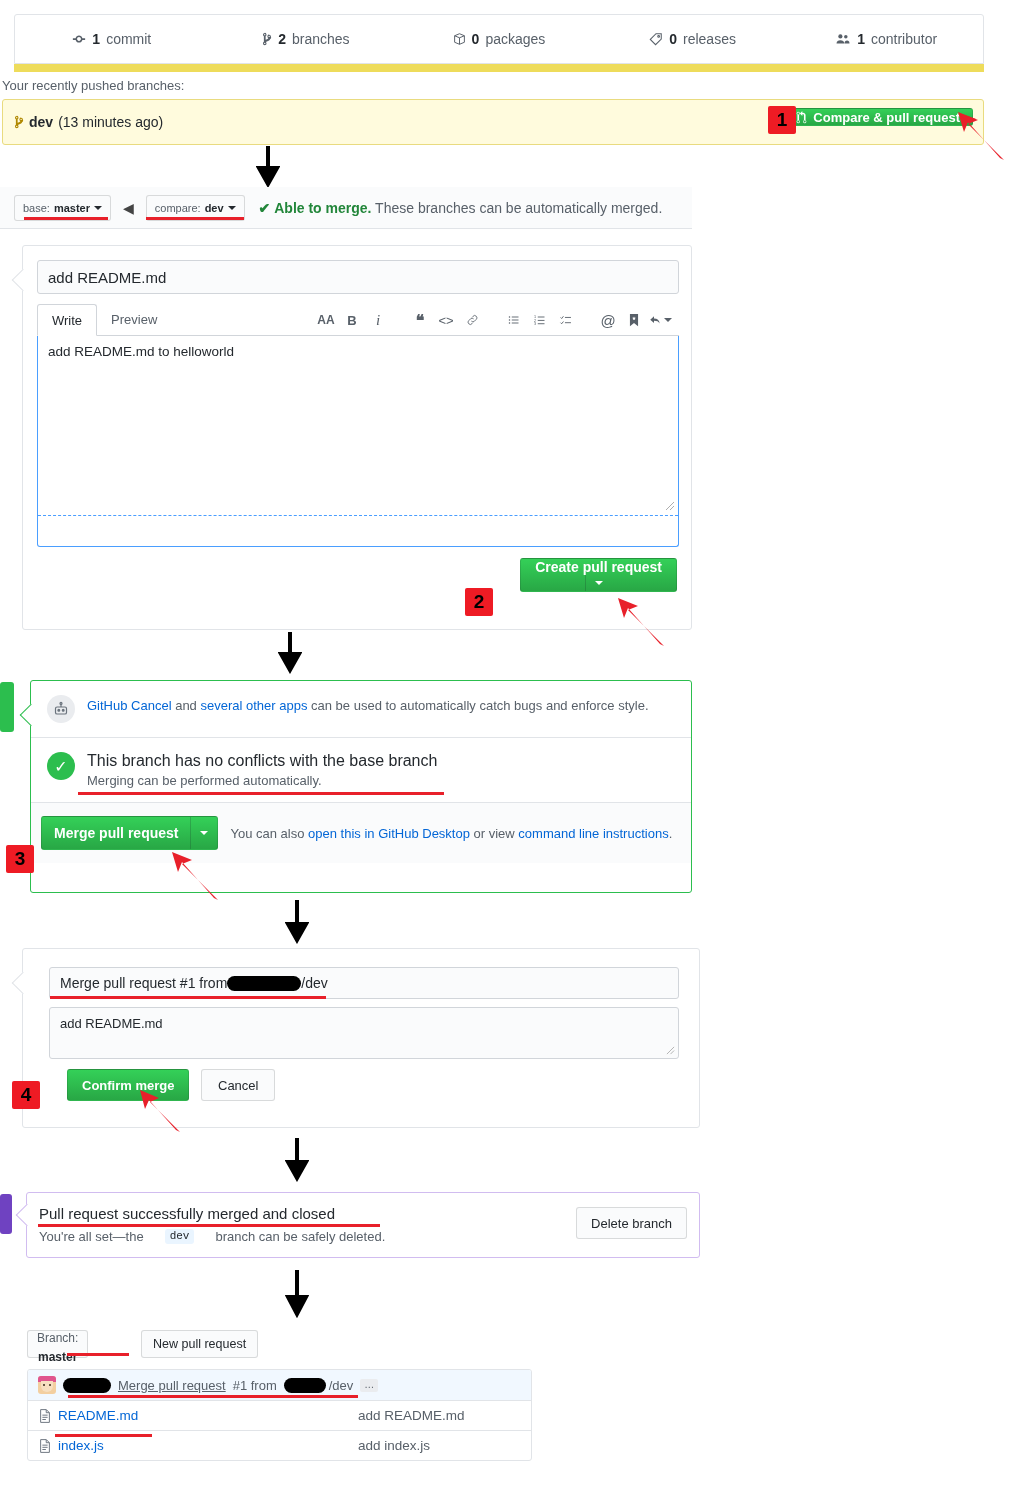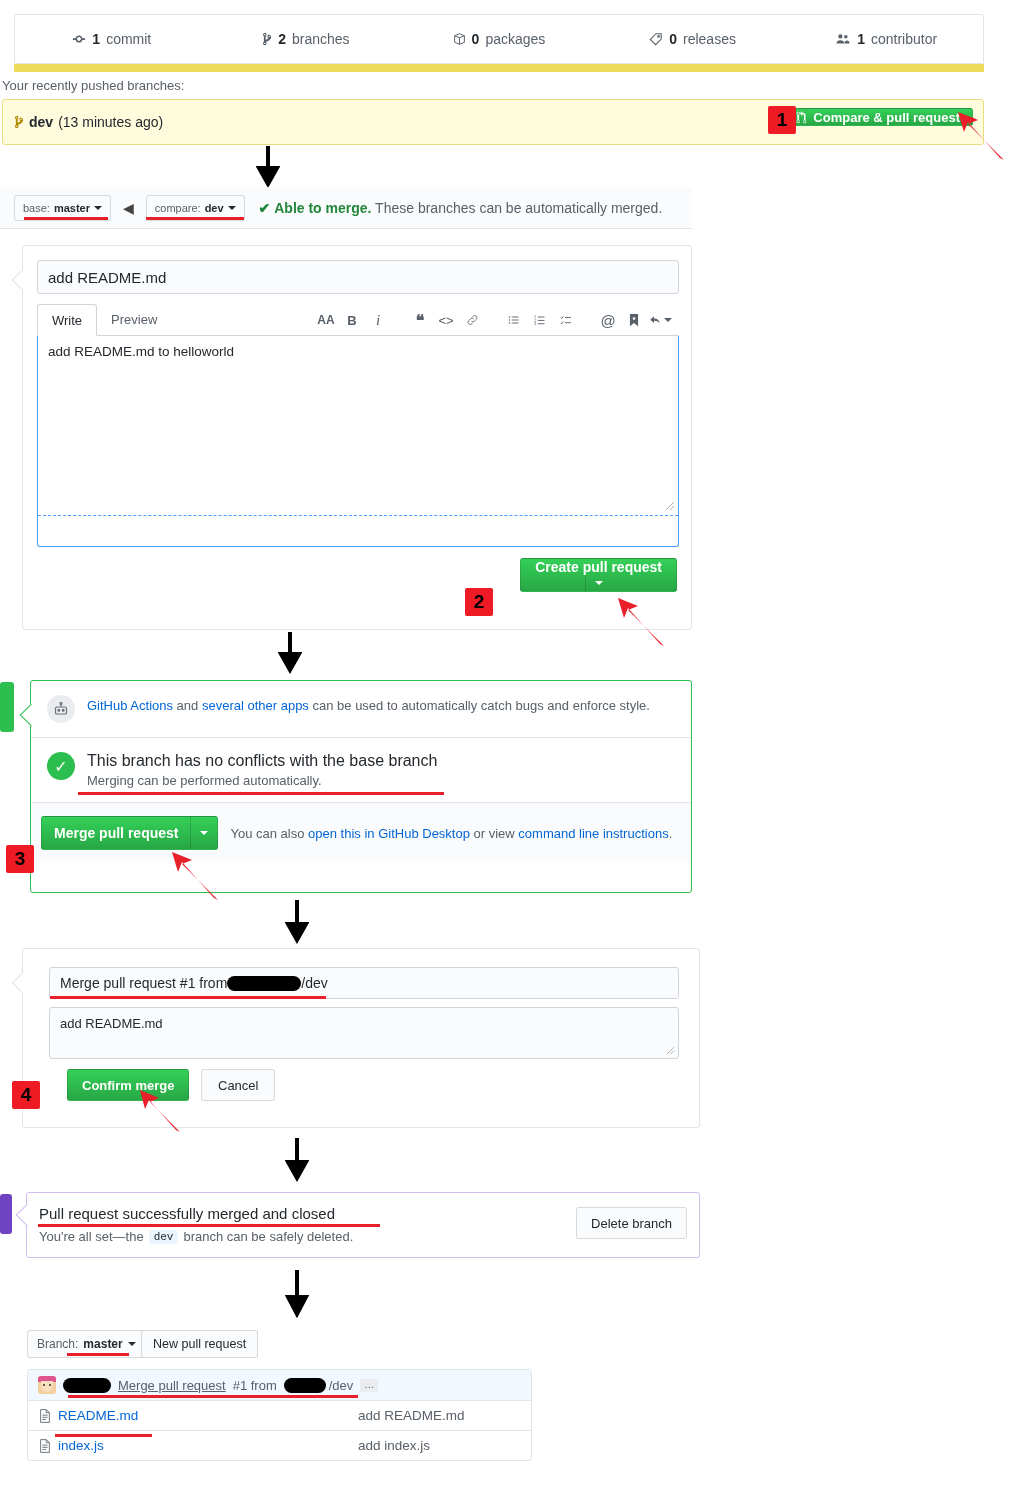--- a/index.html
+++ b/index.html
@@ -134,30 +134,30 @@
   #cancel-merge-btn { position:absolute; left:178px; top:120px; height:32px;
     background:#fafbfc; border:1px solid rgba(27,31,35,.15); border-radius:3px;
     color:#24292e; font-size:13px; display:flex; align-items:center; padding:0 16px; cursor:pointer; }
 
   
   #merged-card { position:absolute; left:26px; top:1192px; width:674px; height:66px;
     border:1px solid #d1bcf0; border-radius:3px; background:#fff; }
   #merged-card .notch { border-left-color:#d1bcf0; border-bottom-color:#d1bcf0; top:14px; }
   #purple-tab { position:absolute; left:0px; top:1194px; width:12px; height:40px; background:#6f42c1; border-radius:3px; }
   #merged-title { position:absolute; left:12px; top:12px; font-size:15px; color:#24292e; }
-  #merged-sub { position:absolute; left:12px; top:36px; font-size:13px; color:#586069; display:flex; align-items:center; gap:5px; }
+  #merged-sub { position:absolute; left:12px; top:36px; font-size:13px; color:#586069; display:flex; gap:21px; }
   .chip { background:#eaf5ff; border-radius:3px; padding:1px 5px; font-family:"Liberation Mono",monospace; font-size:11px; color:#24292e; }
   #delete-branch-btn { position:absolute; right:12px; top:14px; height:32px; background:#fafbfc;
     border:1px solid rgba(27,31,35,.15); border-radius:3px; font-size:13px; color:#24292e;
     display:flex; align-items:center; padding:0 14px; cursor:pointer; }
 
   
   #branch-btn { position:absolute; left:27px; top:1330px; height:28px; background:#fafbfc;
     border:1px solid rgba(27,31,35,.15); border-radius:3px; font-size:12px; color:#24292e;
-    display:flex; align-items:center; gap:5px; padding:0 9px; cursor:pointer; }
+    display:flex; align-items:center; gap:5px; padding:0 9px; cursor:pointer;flex-direction:column; }
   #branch-btn .dim { color:#586069; }
   #branch-btn .bold { font-weight:700; }
   #new-pr-btn { position:absolute; left:141px; top:1330px; height:28px; background:#fafbfc;
     border:1px solid rgba(27,31,35,.15); border-radius:3px; font-size:12.5px; color:#24292e;
     display:flex; align-items:center; padding:0 11px; cursor:pointer; }
   #file-table { position:absolute; left:27px; top:1369px; width:505px;
     border:1px solid #e1e4e8; border-radius:3px; overflow:hidden; }
   #commit-row { height:30px; background:#f1f8ff; display:flex; align-items:center; padding:0 10px; gap:7px; font-size:13px; }
   .avatar { width:18px; height:18px; border-radius:3px; background:#f3cfa0; position:relative; overflow:hidden; flex:0 0 18px; }
   .avatar .hair { position:absolute; left:0; top:0; width:18px; height:6px; background:#e0558e; }
@@ -372,21 +372,21 @@
         <svg width="16" height="16" viewBox="0 0 16 16" fill="none" stroke="currentColor" stroke-width="1.2">
             <rect x="2.5" y="6" width="11" height="7" rx="1.6"></rect>
             <path d="M8 3v3"></path>
             <circle cx="8" cy="2.4" r="1"></circle>
             <circle cx="5.8" cy="9.3" r=".9" fill="currentColor"></circle>
             <circle cx="10.2" cy="9.3" r=".9" fill="currentColor"></circle>
           </svg>
       </div>
       <div>
         <div class="msub">
-          <a>GitHub Actions</a><span> and </span><a>several other apps</a><span> can be used to automatically catch bugs and enforce style.</span>
+          <a>GitHub Cancel</a><span> and </span><a>several other apps</a><span> can be used to automatically catch bugs and enforce style.</span>
         </div>
       </div>
     </div>
   </div>
   <div class="merge-sect">
     <div class="mrow">
       <div class="mico green">✓</div>
       <div>
         <div class="mtitle">This branch has no conflicts with the base branch</div>
         <div class="msub">Merging can be performed automatically.</div>

